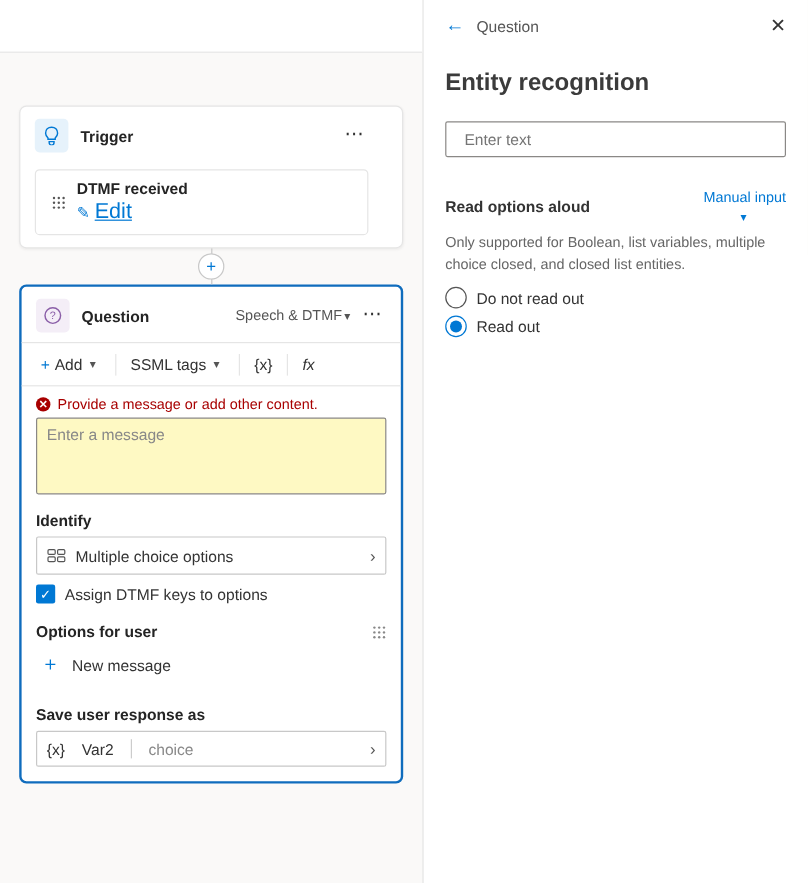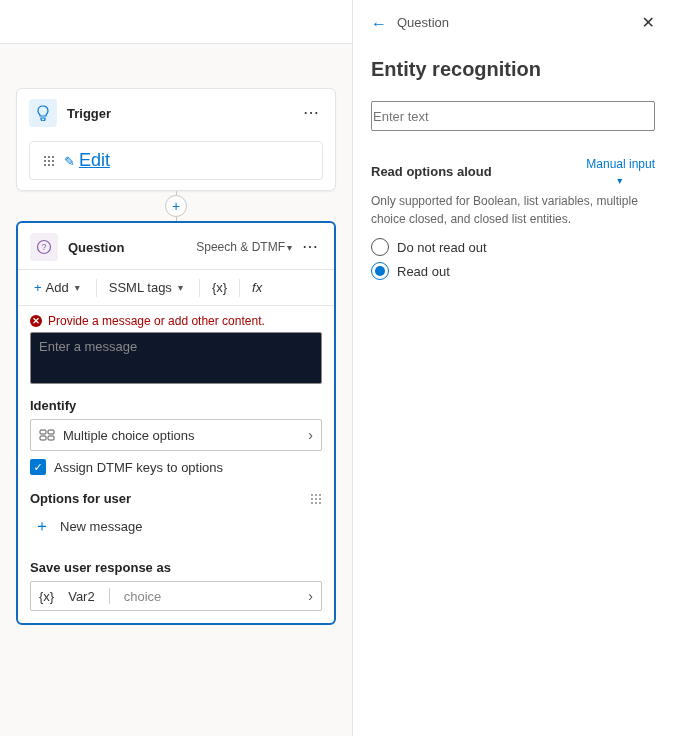--- a/index.html
+++ b/index.html
@@ -13,21 +13,21 @@
     --bg:#faf9f8;
     --card-bg:#fff;
     --sel:#0f6cbd;
   }
   *{box-sizing:border-box;font-family:"Segoe UI",Arial,sans-serif;}
   body{margin:0;width:673px;height:736px;display:flex;background:#fff;color:var(--text);font-size:13px;}
   
   .canvas{flex:1;background:var(--bg);border-right:1px solid var(--border);position:relative;overflow:hidden;}
   .canvas-top{height:44px;border-bottom:1px solid var(--border);background:#fff;}
   .flow{padding:44px 14px 20px 14px;display:flex;flex-direction:column;align-items:center;position:relative;}
-  .trigger-card{width:320px;background:var(--card-bg);border:1px solid var(--border);border-radius:6px;box-shadow:0 1px 2px rgba(0,0,0,.05);padding:0 0 10px 0;}
+  .trigger-card{width:320px;background:var(--card-bg);border:1px solid var(--border);border-radius:6px;box-shadow:0 1px 2px rgba(0,0,0,.05);padding:0 16px 10px 0;}
   .card-header{display:flex;align-items:center;padding:10px 12px 8px 12px;}
   .icon-box{width:28px;height:28px;border-radius:4px;display:flex;align-items:center;justify-content:center;margin-right:10px;}
   .trigger-icon{background:#e6f2fb;}
   .card-title{flex:1;font-weight:600;color:#242424;}
   .more{width:24px;text-align:center;color:#333;cursor:pointer;font-size:16px;line-height:1;}
   .sub-card{margin:6px 12px 0 12px;border:1px solid var(--border);border-radius:4px;padding:8px 10px;display:flex;}
   .grip{width:18px;display:flex;align-items:center;justify-content:center;color:#555;font-size:16px;}
   .sub-body{flex:1;padding-left:6px;}
   .sub-title{font-weight:600;color:#242424;margin-bottom:1px;}
   .edit-link{color:var(--link);text-decoration:underline;font-size:18px;}
@@ -37,21 +37,21 @@
   
   .question-card{width:320px;background:var(--card-bg);border:2px solid var(--sel);border-radius:6px;padding-bottom:12px;}
   .question-icon{background:#f4eef7;}
   .q-type{color:#555;font-size:12px;margin-right:2px;}
   .chev{font-size:10px;color:#555;margin:0 4px 0 2px;}
   .toolbar{display:flex;align-items:center;gap:4px;padding:6px 10px;border-top:1px solid var(--border);border-bottom:1px solid var(--border);}
   .tb-btn{display:flex;align-items:center;gap:4px;padding:4px 6px;font-size:13px;color:#333;cursor:pointer;}
   .tb-sep{width:1px;height:18px;background:var(--border);margin:0 2px;}
   .error-line{display:flex;align-items:center;gap:6px;color:var(--error);font-size:12px;padding:8px 12px 4px 12px;}
   .err-dot{width:12px;height:12px;border-radius:50%;background:var(--error);color:#fff;display:flex;align-items:center;justify-content:center;font-size:9px;font-weight:bold;}
-  .msg-box{margin:0 12px 10px 12px;border:1px solid #8a8886;border-radius:2px;height:52px;padding:6px 8px;color:#888;background:#0f172a;}
+  .msg-box{margin:0 12px 10px 12px;border:1px solid #8a8886;border-radius:2px;height:64px;padding:6px 8px;color:#888;background:#fef9c3;}
   .section-label{font-weight:600;padding:4px 12px 6px 12px;color:#242424;}
   .identify-row{margin:0 12px 8px 12px;border:1px solid #c8c8c8;border-radius:2px;display:flex;align-items:center;padding:7px 8px;cursor:pointer;}
   .identify-row .lbl{flex:1;}
   .row-chevron{font-size:14px;color:#555;}
   .check-row{display:flex;align-items:center;gap:8px;padding:0 12px 10px 12px;}
   .checkbox{width:16px;height:16px;background:var(--accent);border-radius:2px;display:flex;align-items:center;justify-content:center;color:#fff;font-size:11px;}
   .options-head{display:flex;align-items:center;justify-content:space-between;padding:6px 12px;}
   .grid-icon{color:#888;font-size:12px;}
   .new-option{display:flex;align-items:center;gap:10px;padding:6px 16px 6px 16px;color:#333;}
   .plus-thin{color:var(--accent);font-size:16px;line-height:1;}
@@ -60,21 +60,21 @@
   .var-sep{width:1px;height:16px;background:#ccc;}
   
   .panel{width:320px;background:#fff;padding:0 18px 18px 18px;}
   .panel-top{display:flex;align-items:center;height:44px;}
   .back{color:var(--link);font-size:16px;margin-right:10px;cursor:pointer;}
   .panel-crumb{flex:1;font-size:13px;color:#555;}
   .close{font-size:16px;color:#333;cursor:pointer;}
   .panel h1{font-size:20px;font-weight:600;margin:14px 0 20px 0;color:var(--panel-heading);}
   .field-label{font-weight:600;margin-bottom:6px;display:flex;align-items:center;gap:6px;}
   .info{width:14px;height:14px;border:1px solid #888;border-radius:50%;display:inline-flex;align-items:center;justify-content:center;font-size:9px;color:#888;}
-  .text-input{width:100%;border:1px solid #8a8886;border-radius:2px;padding:6px 1px;font-size:13px;color:#a16207;height:30px;}
+  .text-input{width:100%;border:1px solid #8a8886;border-radius:2px;padding:6px 15px;font-size:13px;color:#a16207;height:30px;}
   .panel-section{display:flex;align-items:center;justify-content:space-between;margin:26px 0 6px 0;}
   .panel-section .t{font-weight:600;}
   .manual{color:var(--link);font-size:12px;display:flex;align-items:center;gap:4px;cursor:pointer;flex-direction:column;}
   .hint{font-size:12px;color:#666;line-height:1.5;margin-bottom:10px;}
   .radio-row{display:flex;align-items:center;gap:8px;margin:6px 0;}
   .radio{width:18px;height:18px;border:1px solid #555;border-radius:50%;display:flex;align-items:center;justify-content:center;}
   .radio.sel{border-color:var(--accent);}
   .radio.sel::after{content:"";width:10px;height:10px;border-radius:50%;background:var(--accent);}
   svg{display:block;}
 </style>
@@ -105,20 +105,21 @@
                 <circle cx="2" cy="6" r="1"></circle>
                 <circle cx="6" cy="6" r="1"></circle>
                 <circle cx="10" cy="6" r="1"></circle>
                 <circle cx="2" cy="10" r="1"></circle>
                 <circle cx="6" cy="10" r="1"></circle>
                 <circle cx="10" cy="10" r="1"></circle>
               </g>
             </svg>
         </div>
         <div class="sub-body">
+          <div class="sub-title">DTMF received</div>
           <span>
             <span class="pencil">✎</span><span class="edit-link">Edit</span>
           </span>
         </div>
       </div>
     </div>
 
     <div class="connector">
       <div class="add-node">+</div>
     </div>

